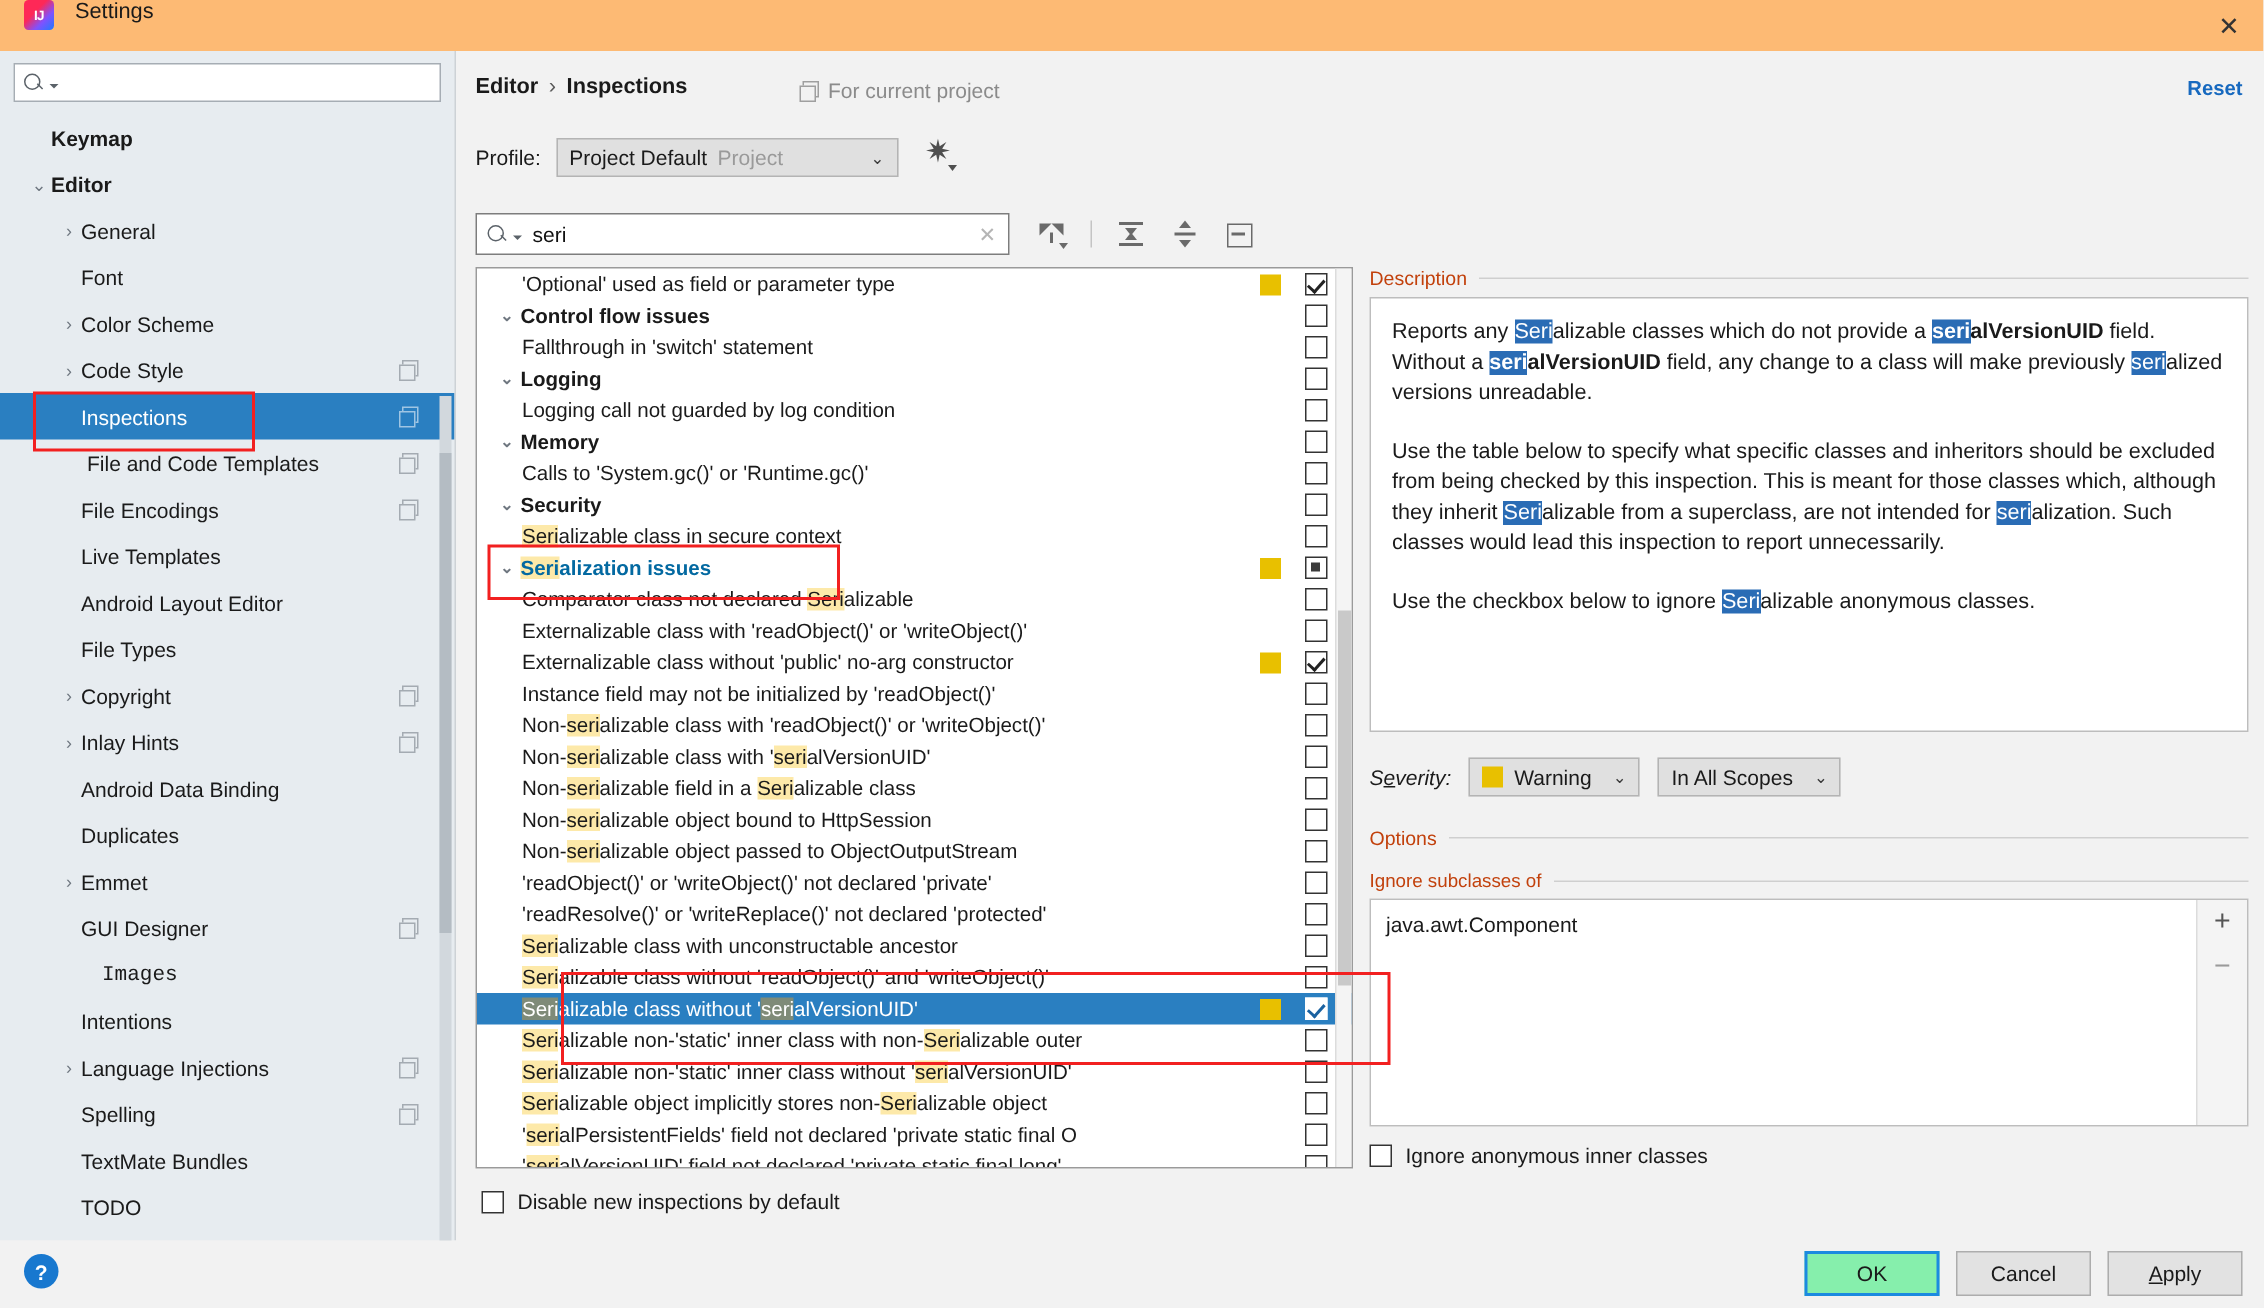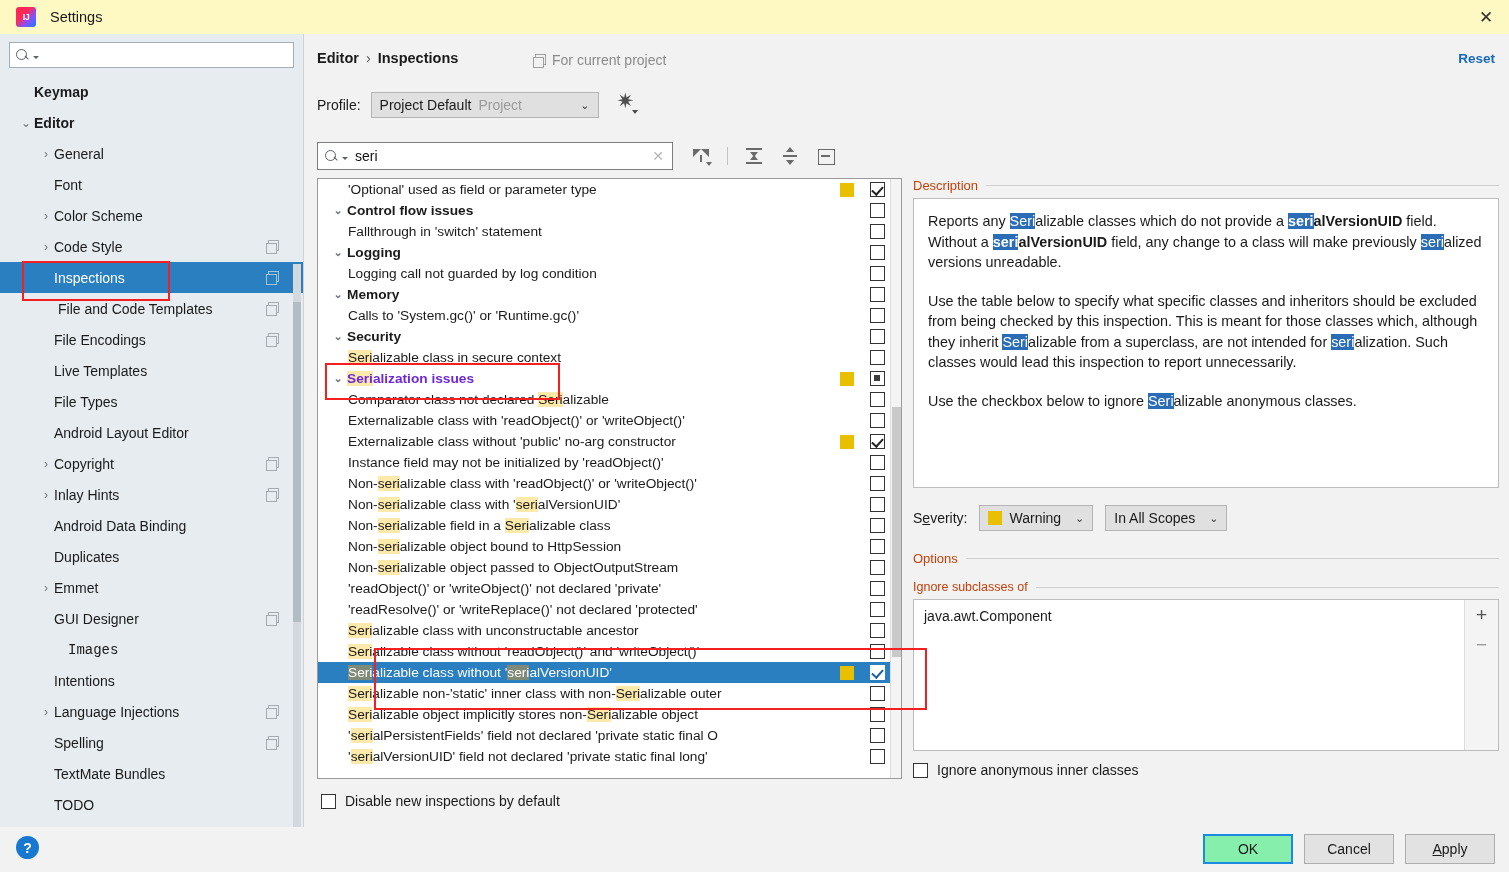--- a/index.html
+++ b/index.html
@@ -9,22 +9,22 @@
     font-family:"Liberation Sans", sans-serif;
     font-size:13.5px;
     color:#1a1a1a;
     background:#f2f2f2;
     overflow:hidden;
     position:relative;
   }
 
   
   .titlebar{
-    height:34px; background:#fef9c3;
-    display:flex; align-items:center;
+    height:34px; background:#fdba74;
+    display:flex; align-items:flex-start;
     position:relative;
   }
   .ij-logo{
     width:20px;height:20px;margin-left:16px;margin-right:14px;
     border-radius:3px;
     background:
       linear-gradient(135deg,#fe2857 0%,#fe2857 38%,#7f52ff 68%,#1d7bfd 100%);
     position:relative; flex:none;
   }
   .ij-logo:after{
@@ -228,21 +228,21 @@
     border:solid #222; border-width:0 2px 2px 0; transform:rotate(42deg);
   }
   .irow.selrow .cb.checked:after{ border-color:#1b62a0; }
   .irow.selrow .cb.checked{ background:#fff; }
   .cb.mixed:after{
     content:""; position:absolute; left:2.6px; top:2.6px; width:6.5px;height:6.5px;
     background:#3c3c3c;
   }
   .hl{ background:#fde9a9; }
   .irow.selrow .hl{ background:#7f8b78; color:#fff; }
-  .blue-grp{ color:#6d28d9; }
+  .blue-grp{ color:#0369a1; }
 
   .list-scroll{
     position:absolute; right:0; top:0; width:11px; bottom:0; background:#f4f4f4;
     border-left:1px solid #dcdcdc;
   }
   .list-scroll i{
     position:absolute; left:1px; top:228px; width:9px; height:250px; background:#c9c9c9; display:block;
   }
   .disable-cb{
     position:absolute; left:16px; bottom:18px; display:flex; align-items:center; gap:9px;
@@ -257,21 +257,21 @@
     margin-bottom:5px;
   }
   .grp-title .rule{ flex:1; height:1px; background:#cfcfcf; }
   .desc-box{
     height:290px; border:1px solid #bdbdbd; background:#fff;
     padding:12px 14px; font-size:14.4px; line-height:20.5px; overflow:hidden;
   }
   .desc-box p{ margin:0 0 18px 0; }
   .bhl{ background:#2a6cb5; color:#fff; }
   .sev-row{ display:flex; align-items:center; gap:12px; margin-top:17px; }
-  .sev-lbl{ font-size:14px; }
+  .sev-lbl{ font-size:14px;font-style:italic; }
   .sev-lbl u{ text-decoration:underline; }
   .sev-combo{ height:26px; }
   .sev-swatch{ width:14px;height:14px;background:#e8c000;margin-right:7px;flex:none; }
   .opt-title{ margin-top:20px; }
   .sub-title{ margin-top:14px; font-size:12.5px; }
   .subcl-box{
     height:152px; border:1px solid #bdbdbd; background:#fff; position:relative;
     display:flex;
   }
   .subcl-list{ flex:1; padding:8px 10px; font-size:14px; }
@@ -357,25 +357,25 @@
           <span class="arrow"></span>
           <span class="lbl">File Encodings</span>
           <span class="copy-ic"></span>
         </div>
         <div class="trow" style="padding-left: 38px;">
           <span class="arrow"></span>
           <span class="lbl">Live Templates</span>
         </div>
         <div class="trow" style="padding-left: 38px;">
           <span class="arrow"></span>
+          <span class="lbl">Android Layout Editor</span>
+        </div>
+        <div class="trow" style="padding-left: 38px;">
+          <span class="arrow"></span>
           <span class="lbl">File Types</span>
-        </div>
-        <div class="trow" style="padding-left: 38px;">
-          <span class="arrow"></span>
-          <span class="lbl">Android Layout Editor</span>
         </div>
         <div class="trow" style="padding-left: 38px;">
           <span class="arrow">›</span>
           <span class="lbl">Copyright</span>
           <span class="copy-ic"></span>
         </div>
         <div class="trow" style="padding-left: 38px;">
           <span class="arrow">›</span>
           <span class="lbl">Inlay Hints</span>
           <span class="copy-ic"></span>
@@ -586,20 +586,24 @@
           <div class="irow selrow">
             <span><span class="hl">Seri</span>alizable class without '<span class="hl">seri</span>alVersionUID'</span>
             <span class="sev"></span>
             <span class="cb checked"></span>
           </div>
           <div class="irow">
             <span><span class="hl">Seri</span>alizable non-'static' inner class with non-<span class="hl">Seri</span>alizable outer</span>
             <span class="cb"></span>
           </div>
           <div class="irow">
+            <span><span class="hl">Seri</span>alizable non-'static' inner class without '<span class="hl">seri</span>alVersionUID'</span>
+            <span class="cb"></span>
+          </div>
+          <div class="irow">
             <span><span class="hl">Seri</span>alizable object implicitly stores non-<span class="hl">Seri</span>alizable object</span>
             <span class="cb"></span>
           </div>
           <div class="irow">
             <span>'<span class="hl">seri</span>alPersistentFields' field not declared 'private static final O</span>
             <span class="cb"></span>
           </div>
           <div class="irow">
             <span>'<span class="hl">seri</span>alVersionUID' field not declared 'private static final long'</span>
             <span class="cb"></span>

